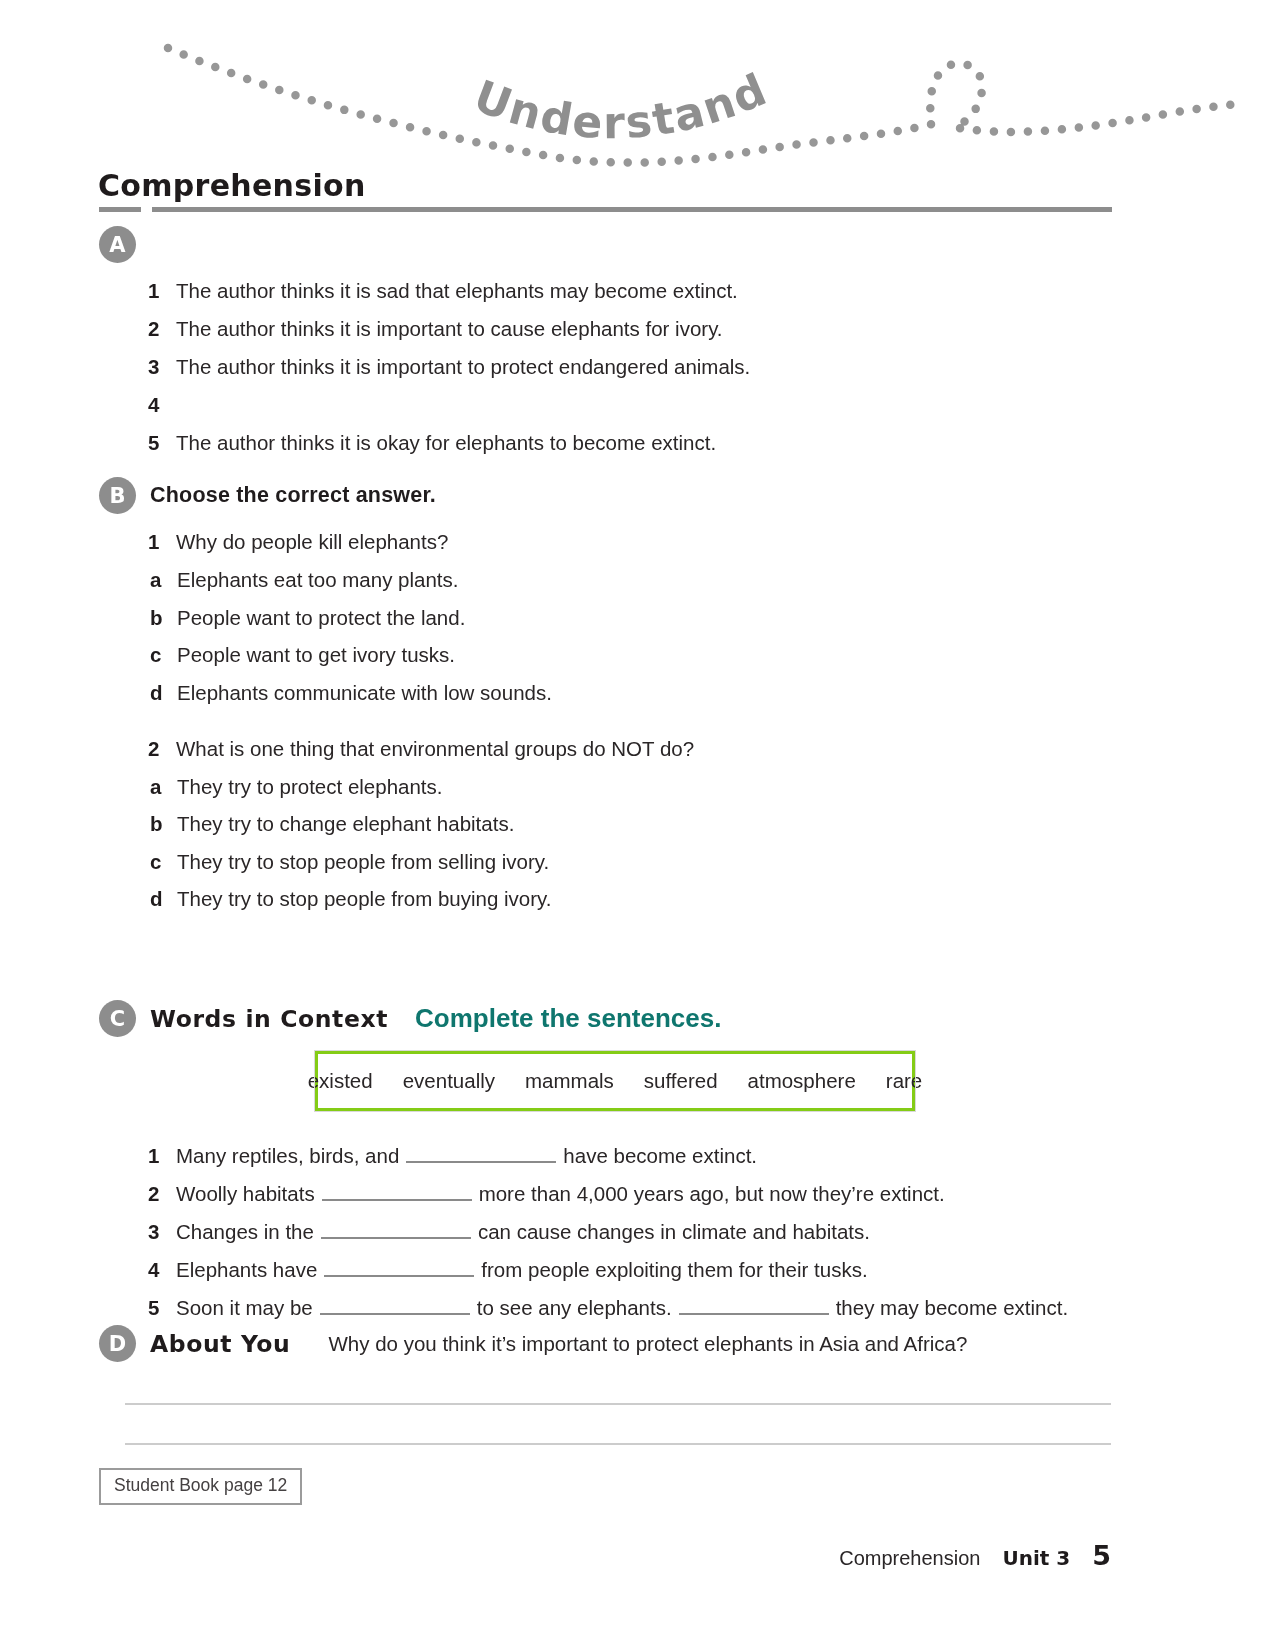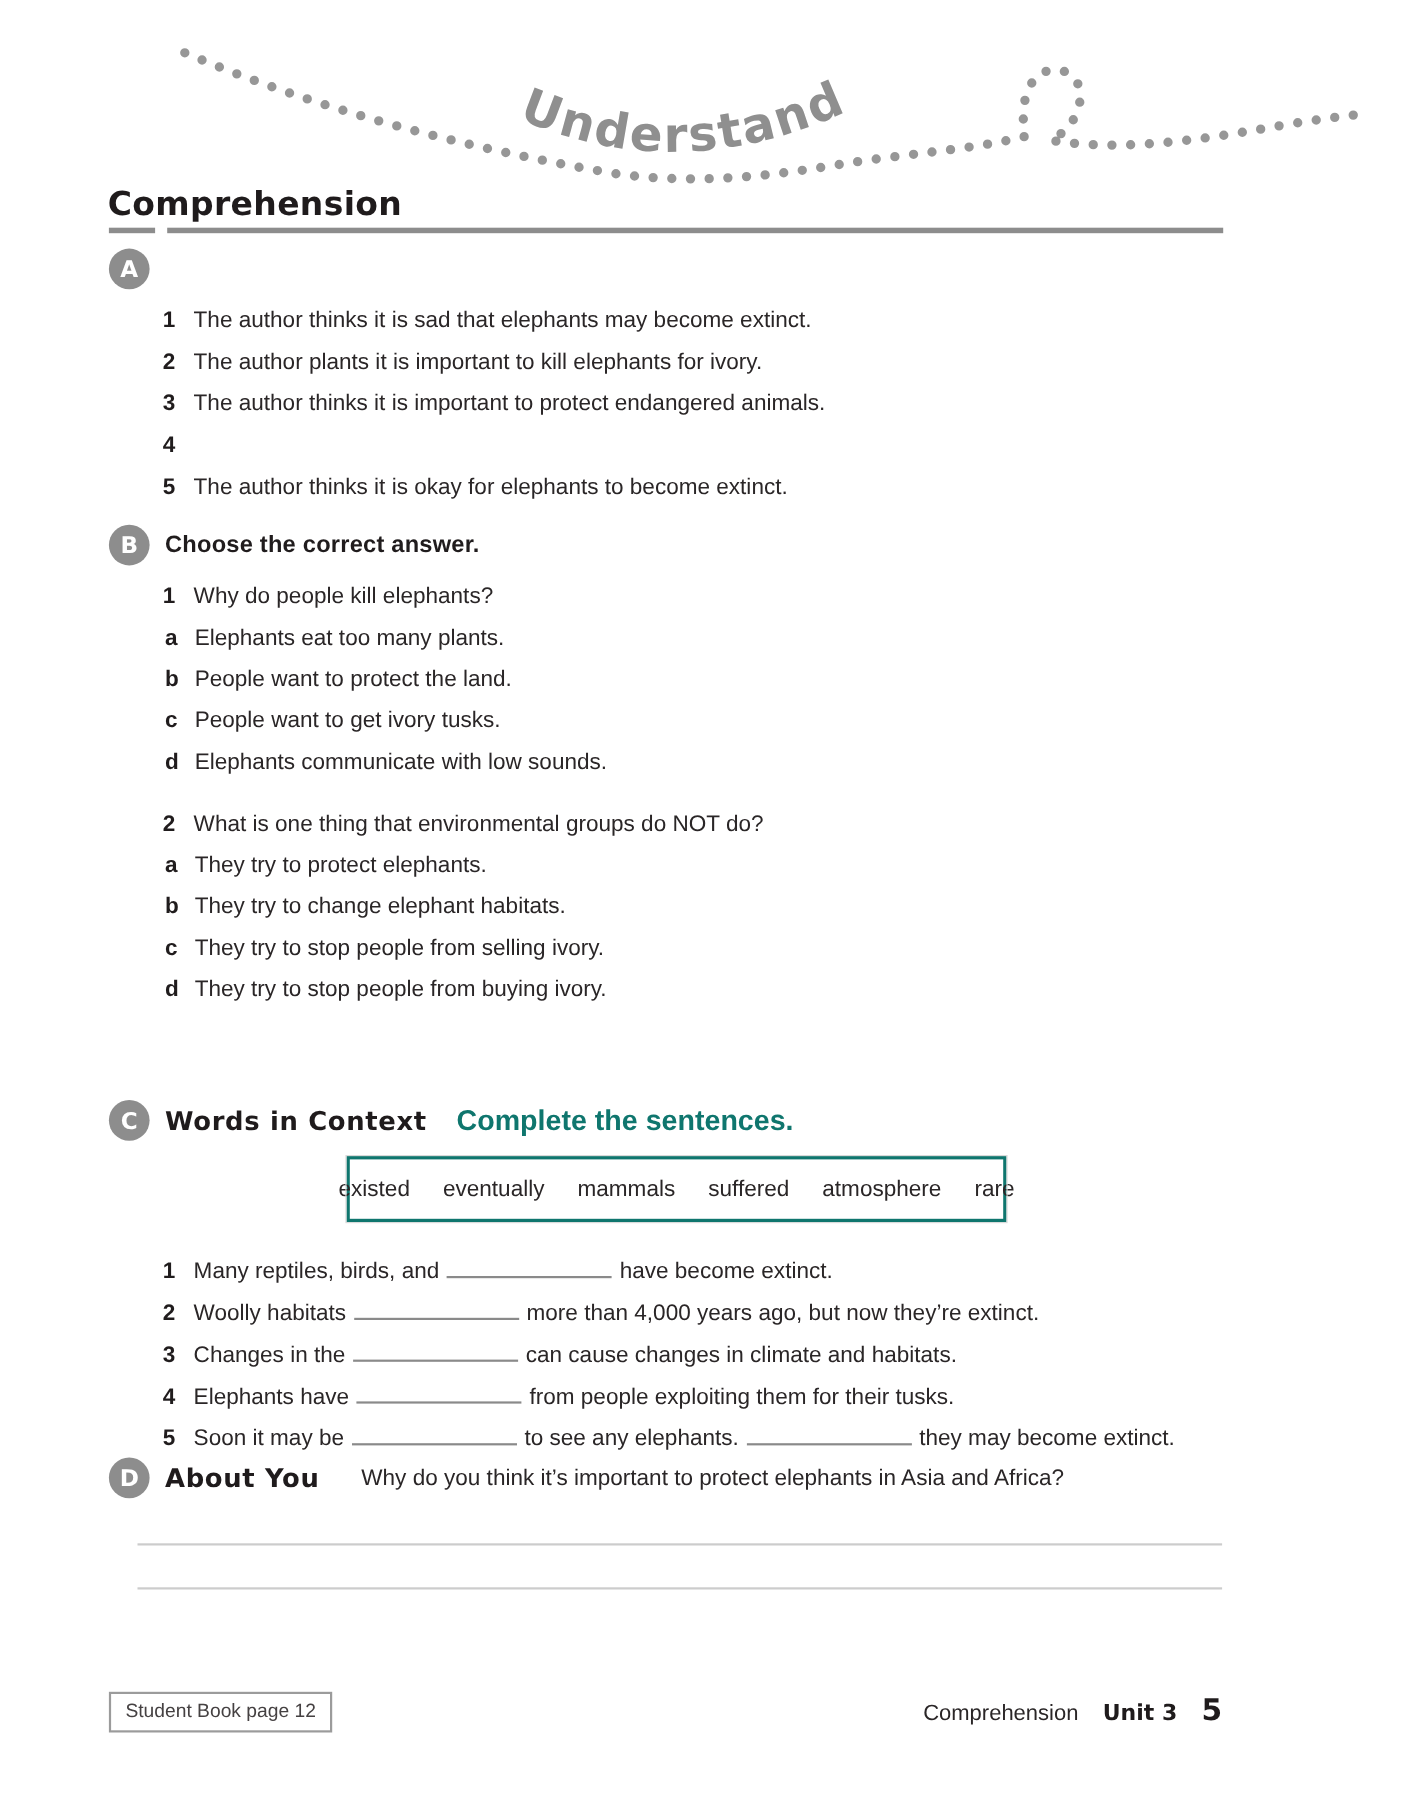--- a/index.html
+++ b/index.html
@@ -46,37 +46,37 @@
   .items{list-style:none;margin:17px 0 0 49px;padding:0;}
   .row{display:flex;gap:11px;margin-bottom:16px;font-size:20.5px;line-height:22px;color:#2a2627;}
   .num{min-width:17px;font-weight:bold;color:#201c1d;}
   .letter{min-width:16px;font-weight:bold;color:#201c1d;}
   .opts{list-style:none;margin:14px 0 0 51px;padding:0;}
   .opts .row{margin-bottom:15.5px;}
   .q2gap{margin-top:34px;}
   
   .word-box{
     margin:14px 0 0 216px;width:600px;box-sizing:border-box;
-    border:3px solid #0f766e;outline:1px solid #d9d9d9;
+    border:3px solid #84cc16;outline:1px solid #d9d9d9;
     padding:15px 20px;
     display:flex;justify-content:center;align-items:baseline;column-gap:30px;
     font-size:20.5px;color:#2a2627;
   }
   .citems{margin-top:34px;}
   .blank{
     display:inline-block;width:150px;height:5px;
     border-bottom:2px solid #8a8a8a;margin:0 7px;
   }
   
   .ans-line{position:absolute;left:26px;width:986px;border-top:2px solid #cccccc;}
   .line1{top:78px;}
   .line2{top:118px;}
   
   .book-ref{
-    position:absolute;left:99px;top:1538px;
+    position:absolute;left:99px;top:1468px;
     border:2px solid #9b9b9b;padding:5px 13px 7px;
     font-size:17.5px;color:#454142;background:#ffffff;
   }
   .footer-right{
     position:absolute;top:1540px;right:164px;
     display:flex;align-items:baseline;gap:22px;
   }
   .footer-label{font-size:20px;color:#2a2627;}
   .footer-unit{font-size:20px;font-weight:bold;color:#1f1b1c;font-family:"DejaVu Sans",sans-serif;}
   .footer-page{font-size:27px;font-weight:bold;color:#1f1b1c;font-family:"DejaVu Sans",sans-serif;}
@@ -111,21 +111,21 @@
     <div class="sec-head">
       <span class="badge">A</span>
     </div>
     <ol class="items">
       <li class="row">
         <span class="num">1</span>
         <span class="txt">The author thinks it is sad that elephants may become extinct.</span>
       </li>
       <li class="row">
         <span class="num">2</span>
-        <span class="txt">The author plants it is important to kill elephants for ivory.</span>
+        <span class="txt">The author thinks it is important to cause elephants for ivory.</span>
       </li>
       <li class="row">
         <span class="num">3</span>
         <span class="txt">The author thinks it is important to protect endangered animals.</span>
       </li>
       <li class="row">
         <span class="num">4</span>
       </li>
       <li class="row">
         <span class="num">5</span>

